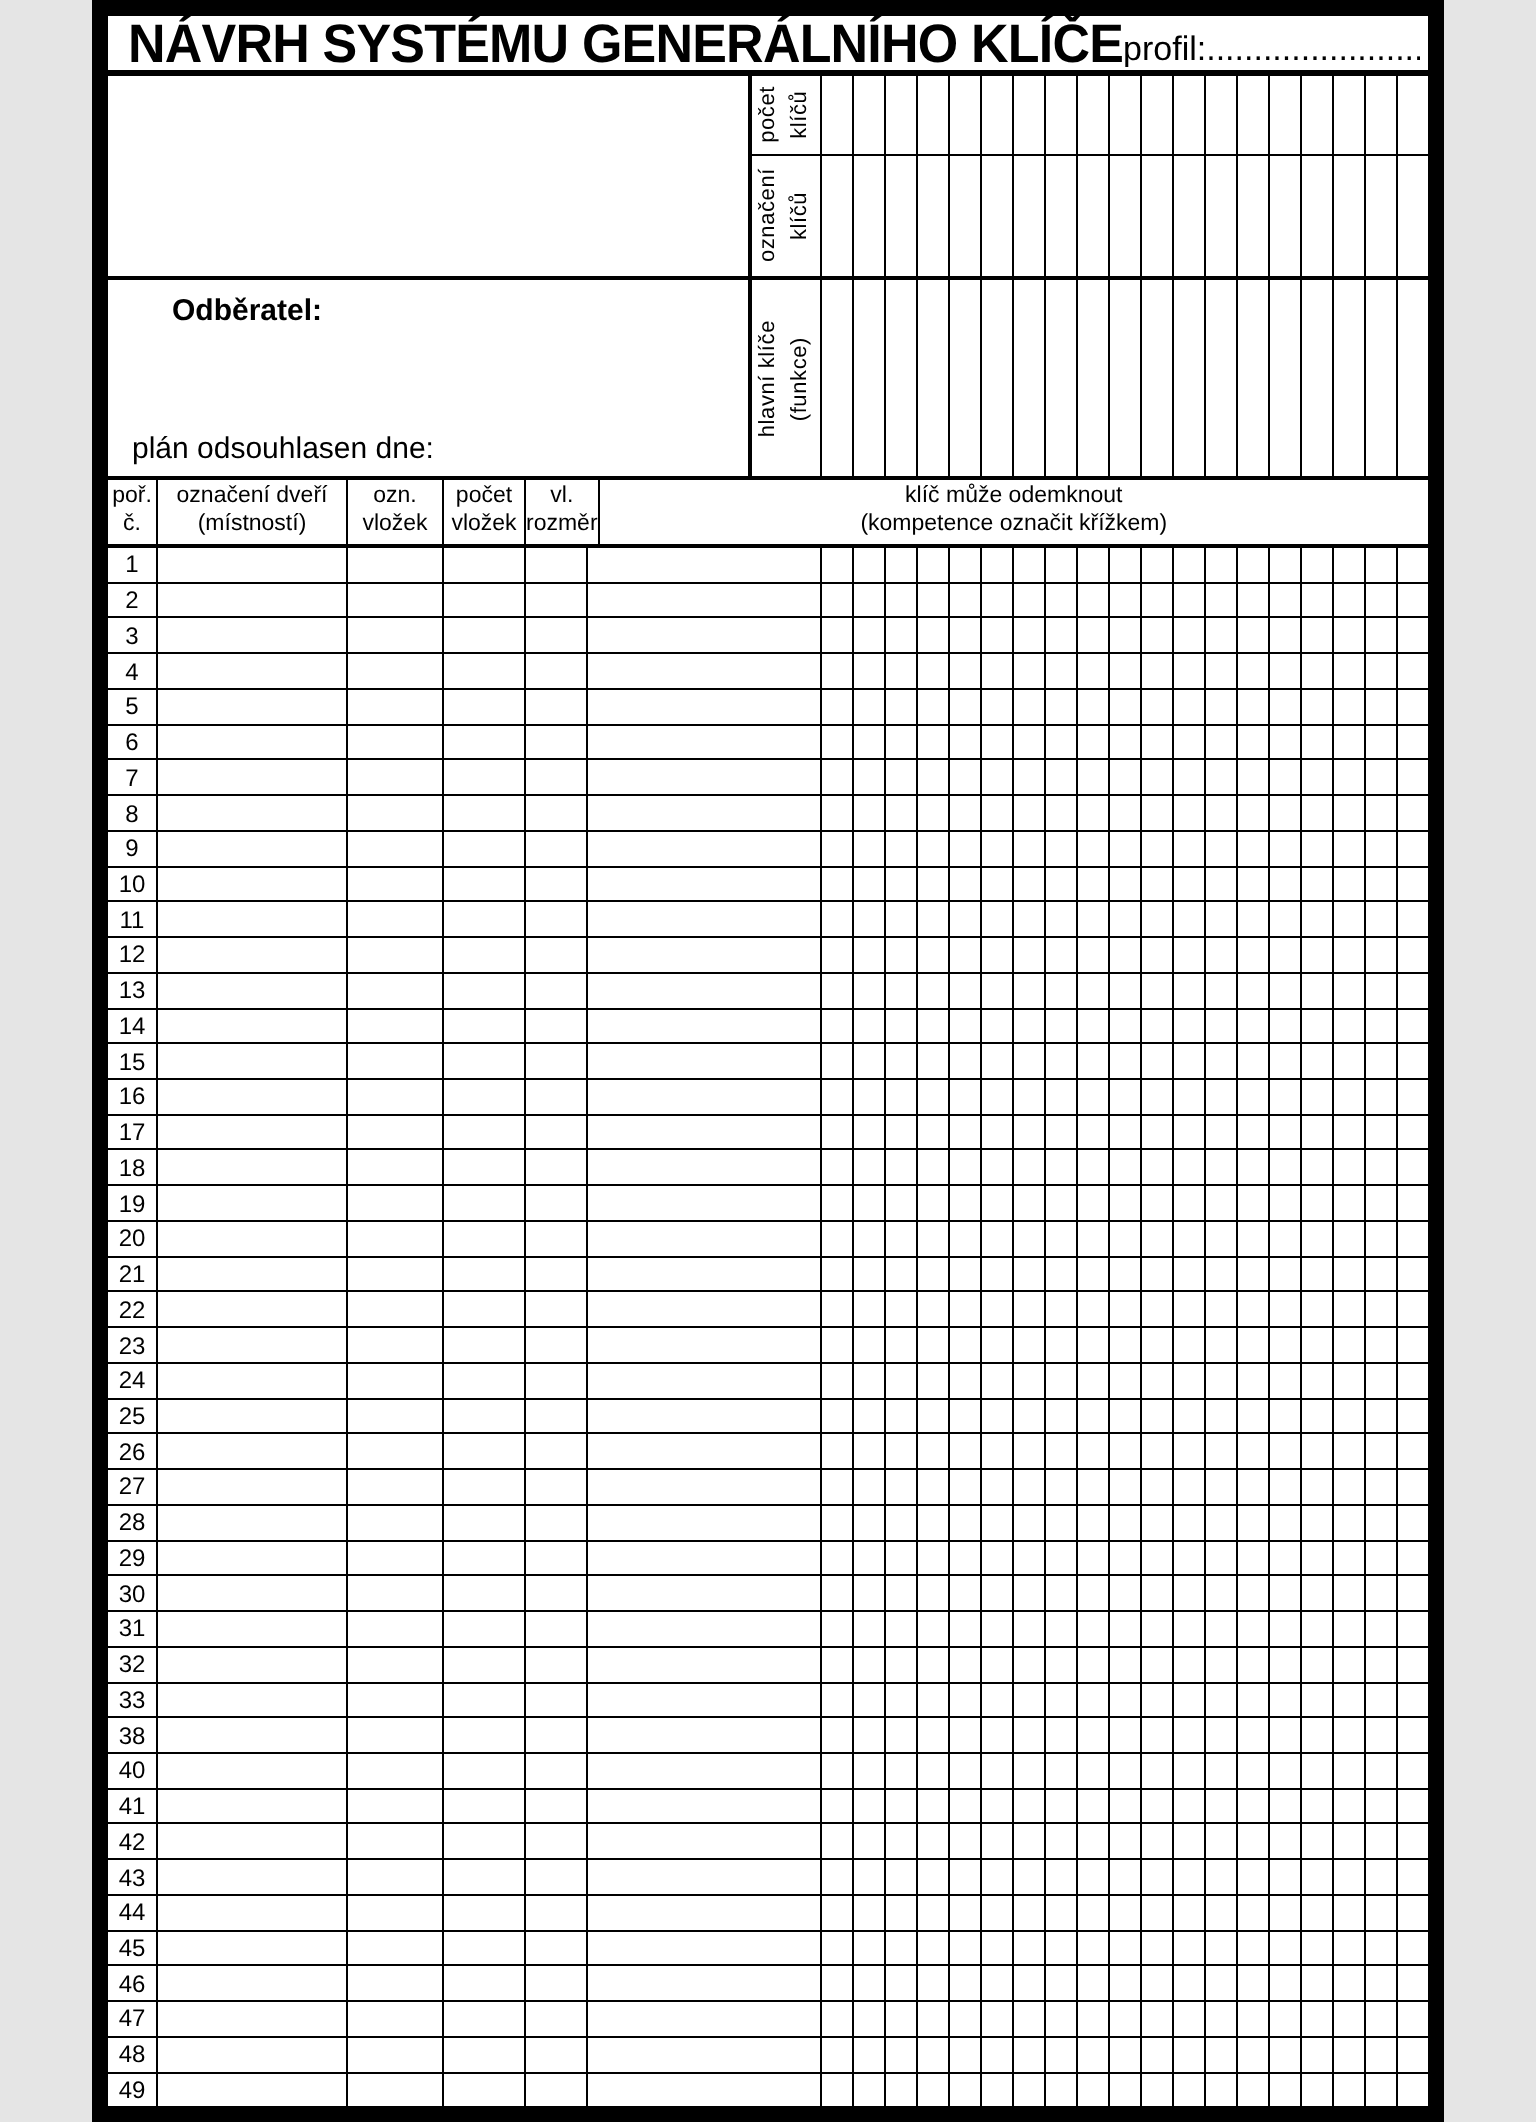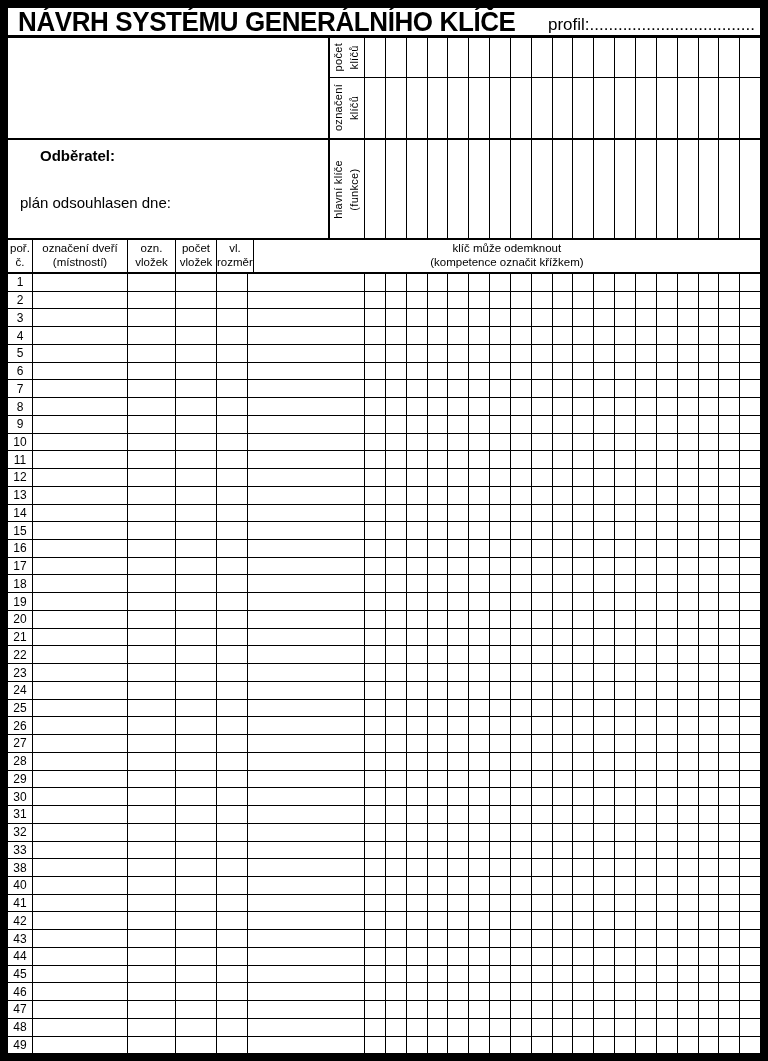--- a/index.html
+++ b/index.html
@@ -1,19 +1,19 @@
 <!DOCTYPE html>
 <html><head>
 <meta charset="utf-8">
 <style>
   html,body { margin:0; padding:0; background:#e5e5e5; }
   * { box-sizing:border-box; }
   .page {
     position:relative;
-    width:768px; height:1061px;
+    width:676px; height:1061px;
     margin:0 auto;
     background:#fff;
     border:8px solid #000;
     color:#000;
     font-family:"Liberation Sans","DejaVu Sans",sans-serif;
     display:flex; flex-direction:column;
     overflow:hidden;
   }
   .pre { white-space:pre-line; }
 
@@ -33,21 +33,21 @@
     margin-left:auto; width:208px; overflow:hidden;
     font-size:17px; line-height:20px; white-space:nowrap;
   }
 
   
   .top-section { flex:0 0 202px; border-bottom:2px solid #000; display:flex; }
   .left-wrap { flex:0 0 322px; border-right:2px solid #000; display:flex; flex-direction:column; }
   .blank-box { flex:0 0 102px; border-bottom:2px solid #000; }
   .customer-box { flex:1; position:relative; }
   .customer-label { position:absolute; top:7px; left:12px; font-size:15px; font-weight:bold;margin-left:20px; }
-  .plan-label { position:absolute; bottom:27px; left:12px; font-size:15px; }
+  .plan-label { position:absolute; bottom:5px; left:12px; font-size:15px; }
 
   .label-col { flex:0 0 35px; border-right:1px solid #000; display:flex; flex-direction:column; }
   .label-cell { display:flex; align-items:center; justify-content:center; overflow:hidden; }
   .lc1 { flex:0 0 40px; border-bottom:1px solid #000; }
   .lc2 { flex:0 0 62px; border-bottom:2px solid #000; }
   .lc3 { flex:1; }
   .vtext {
     writing-mode:vertical-rl; transform:rotate(180deg);
     white-space:pre-line; text-align:center;
     font-size:11px; line-height:1.45; letter-spacing:0.3px;

